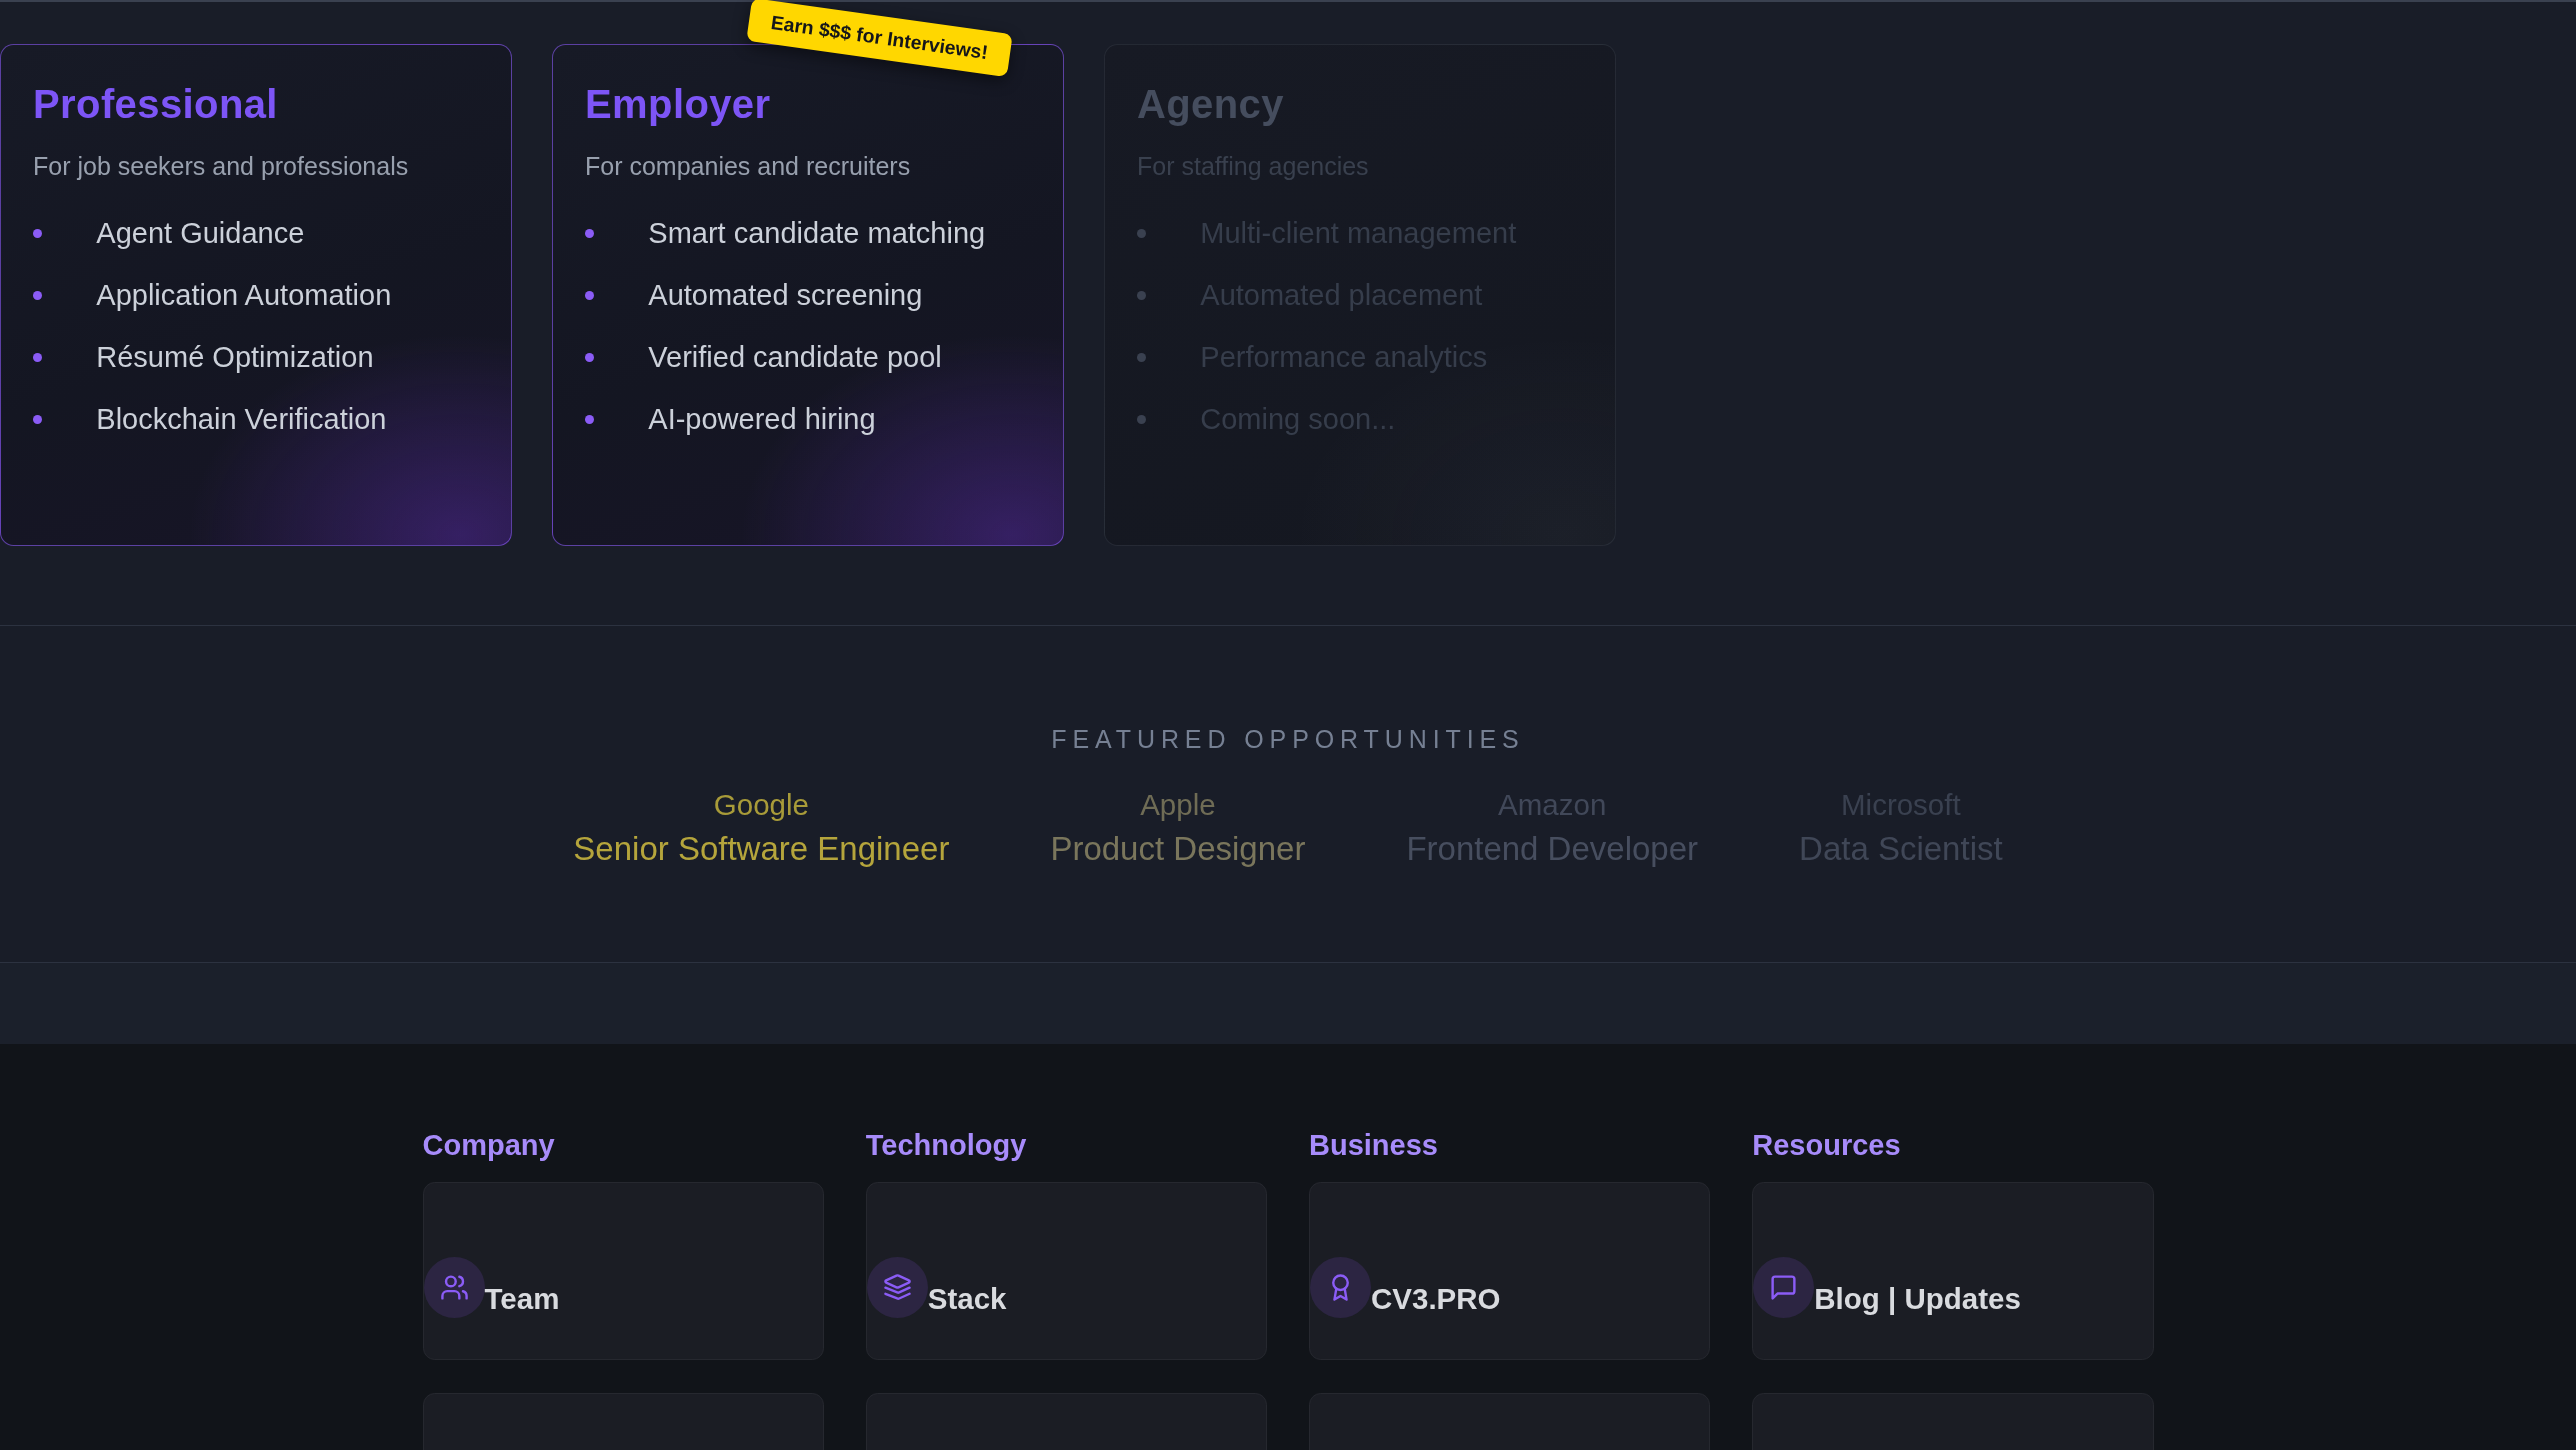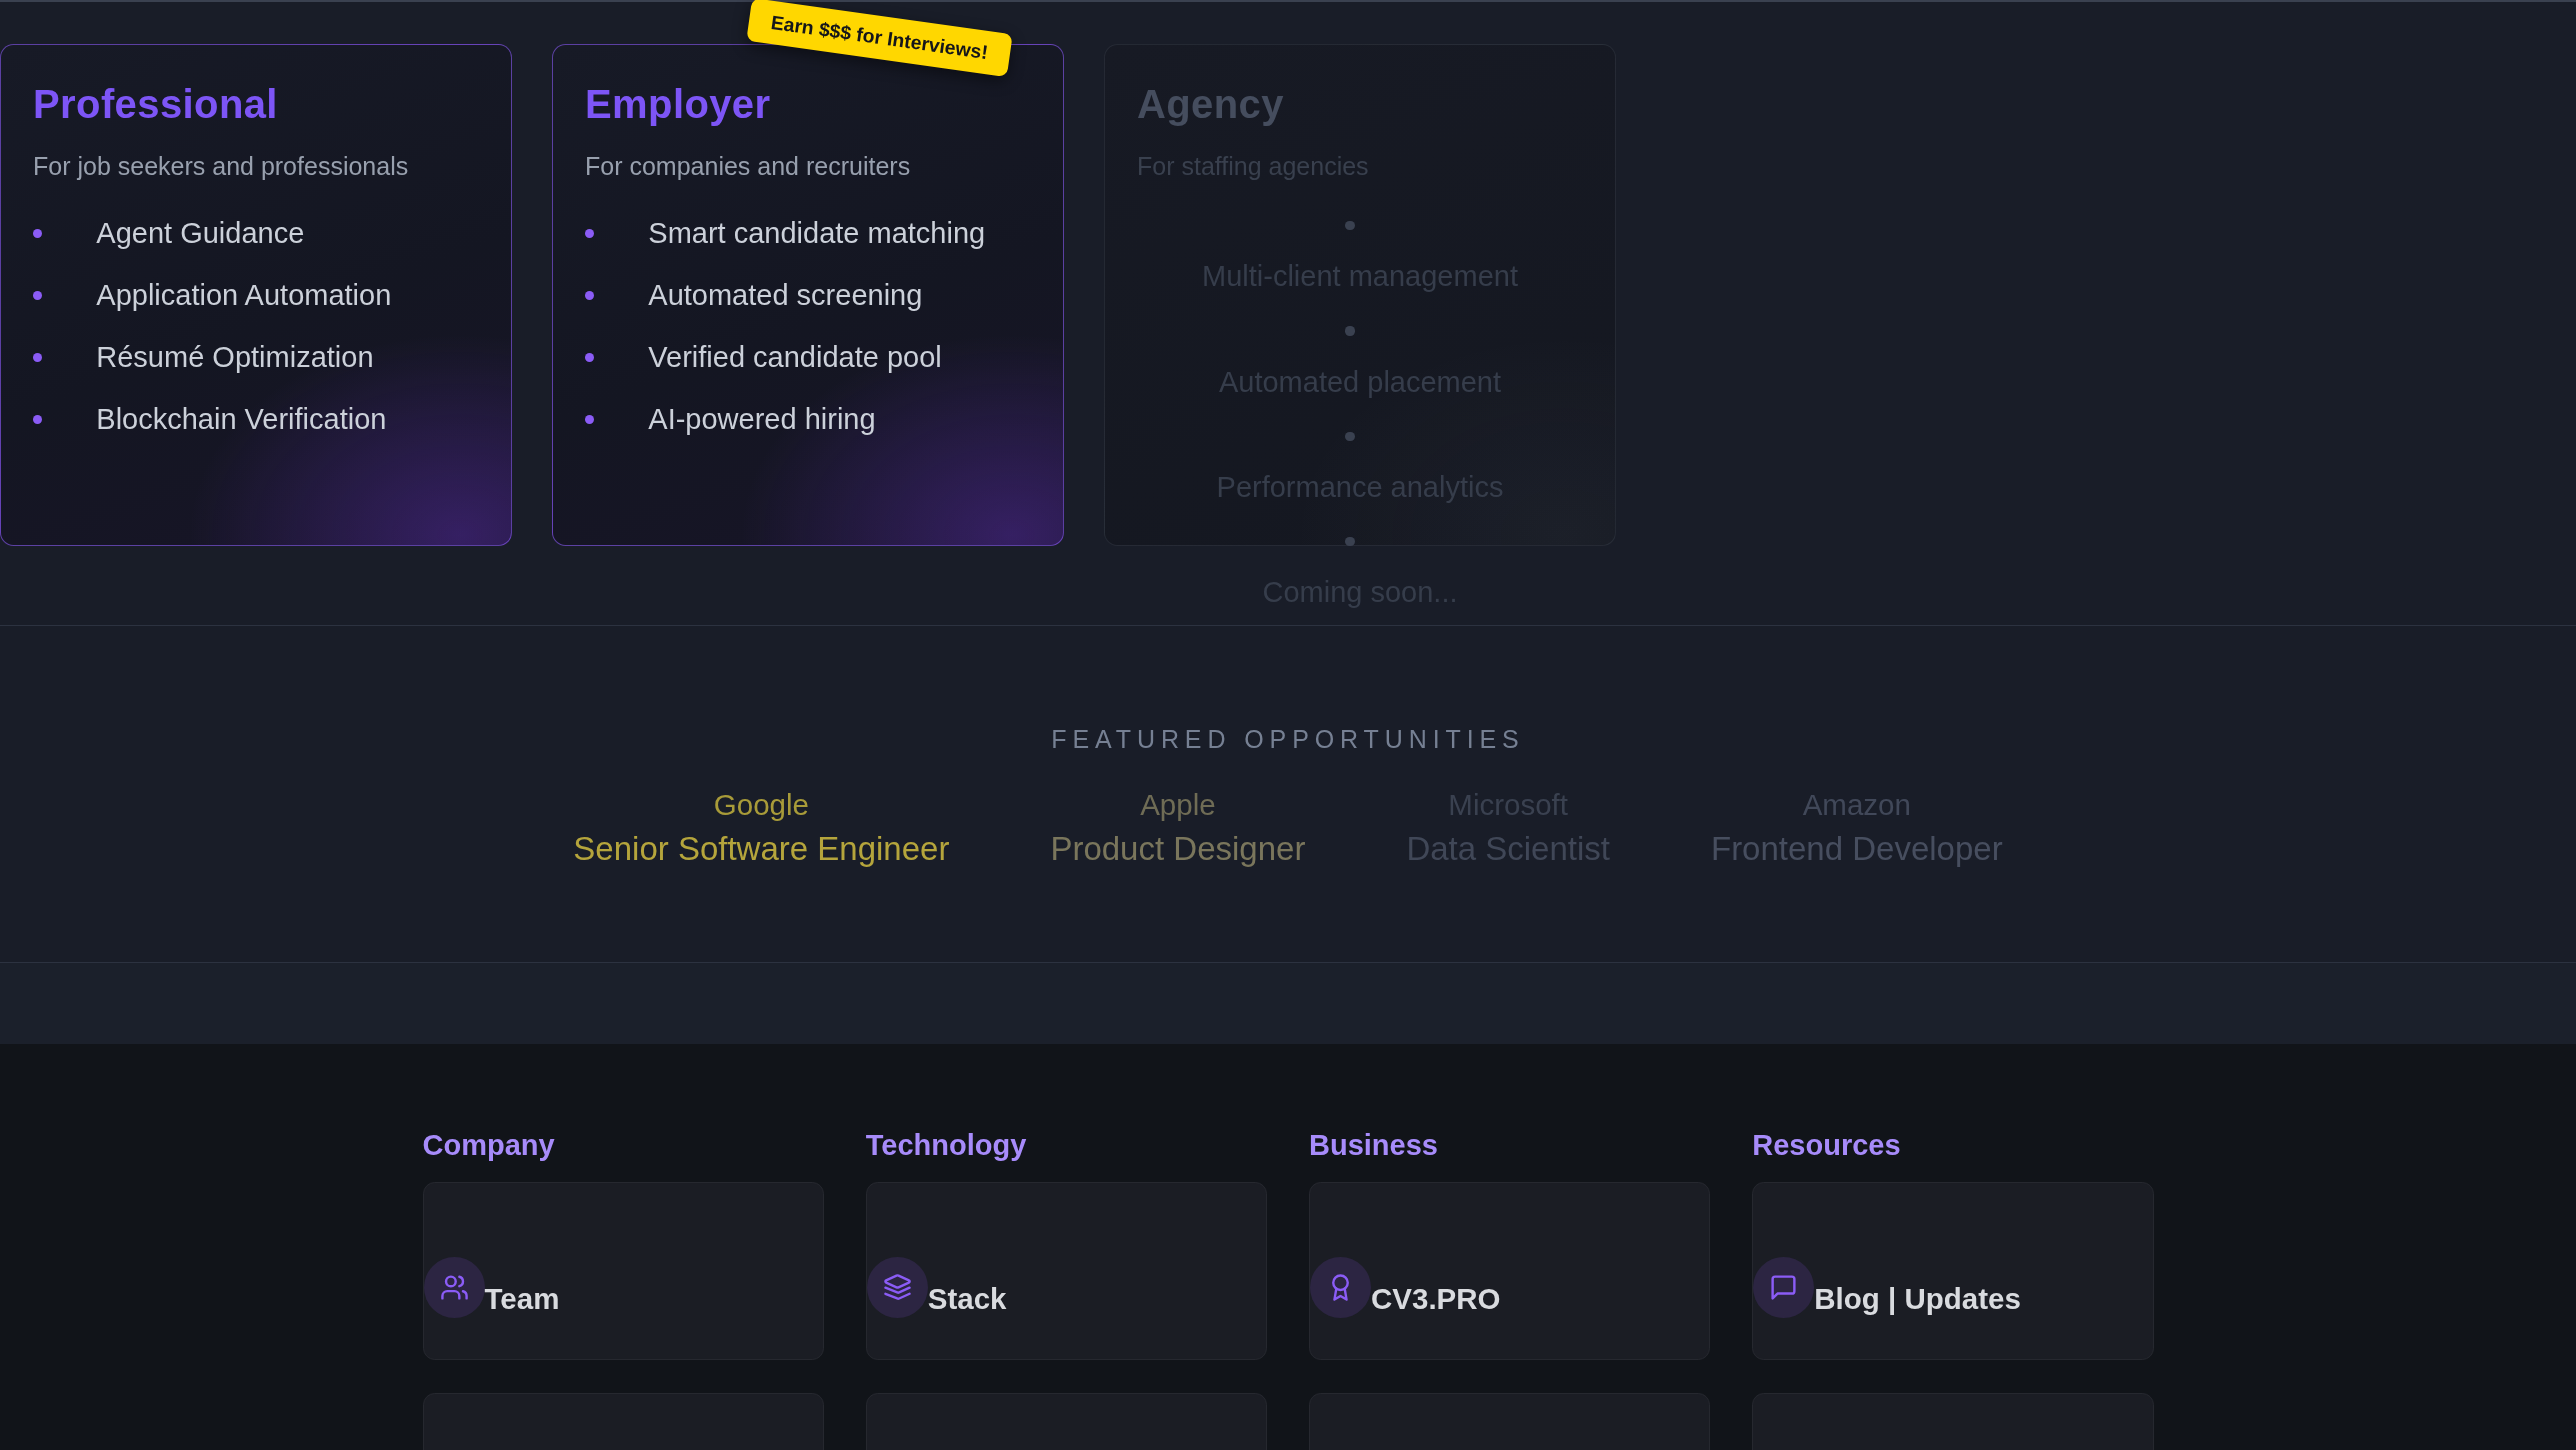--- a/index.html
+++ b/index.html
@@ -37,21 +37,21 @@
   }
   .plan-title { font-size:40px; font-weight:bold; color:#7d55f6; letter-spacing:0.4px; }
   .plan-card.disabled .plan-title { color:#454d5e; }
   .plan-subtitle { margin-top:25px; font-size:25px; color:#98a0ae; }
   .plan-card.disabled .plan-subtitle { color:#39404e; }
   .plan-features { list-style:none; margin-top:40px; }
   .plan-features li {
     display:flex; align-items:center; font-size:29px; color:#ccd1da;
     margin-bottom:37px; line-height:25px;gap:34px;
   }
-  .plan-card.disabled .plan-features li { color:#363d4b;flex-direction:column; }
+  .plan-card.disabled .plan-features li { color:#363d4b; }
   .dot {
     width:9.3px; height:9.3px; border-radius:50%; background:#8b5cf6;
     margin-right:20px; flex:0 0 aupx; flex:0 0 9.3px;
   }
   .plan-card.disabled .dot { background:#3a4150; }
 
   .promo-badge {
     position:absolute; left:748px; top:13.5px; z-index:5;
     background:#ffd700; color:#15161a;
     font-size:19.4px; font-weight:bold;
@@ -208,27 +208,27 @@
     <h2 class="featured-title">FEATURED OPPORTUNITIES</h2>
     <div class="featured-row">
       <div class="job-item j0">
         <div class="job-company">Google</div>
         <div class="job-role">Senior Software Engineer</div>
       </div>
       <div class="job-item j1">
         <div class="job-company">Apple</div>
         <div class="job-role">Product Designer</div>
       </div>
+      <div class="job-item j3">
+        <div class="job-company">Amazon</div>
+        <div class="job-role">Frontend Developer</div>
+      </div>
       <div class="job-item j2">
         <div class="job-company">Microsoft</div>
         <div class="job-role">Data Scientist</div>
-      </div>
-      <div class="job-item j3">
-        <div class="job-company">Amazon</div>
-        <div class="job-role">Frontend Developer</div>
       </div>
     </div>
   </section>
 
   <section class="strip-section"></section>
 
   <section class="footer-section">
     <div class="footer-grid">
 
       <div class="footer-col">

